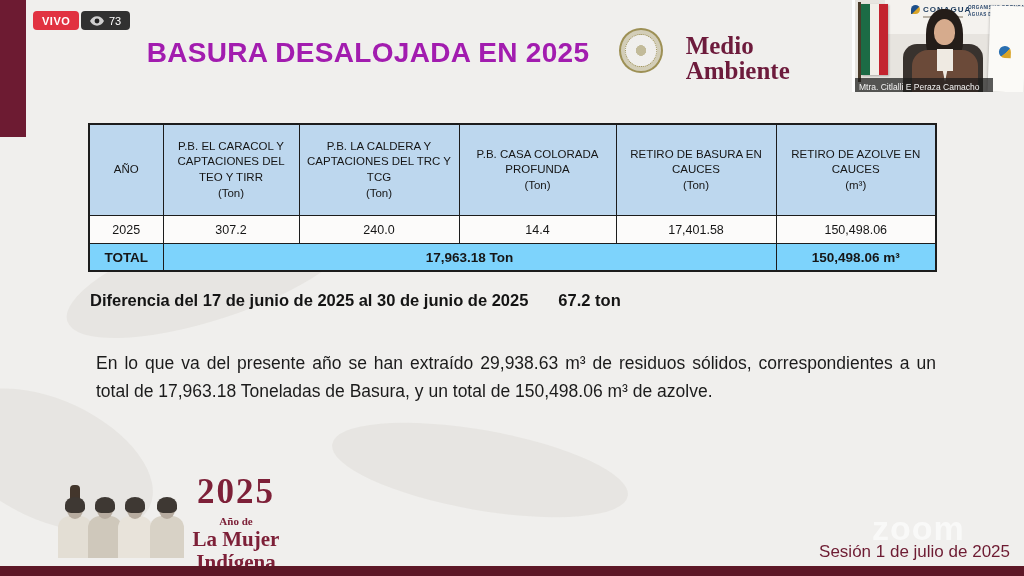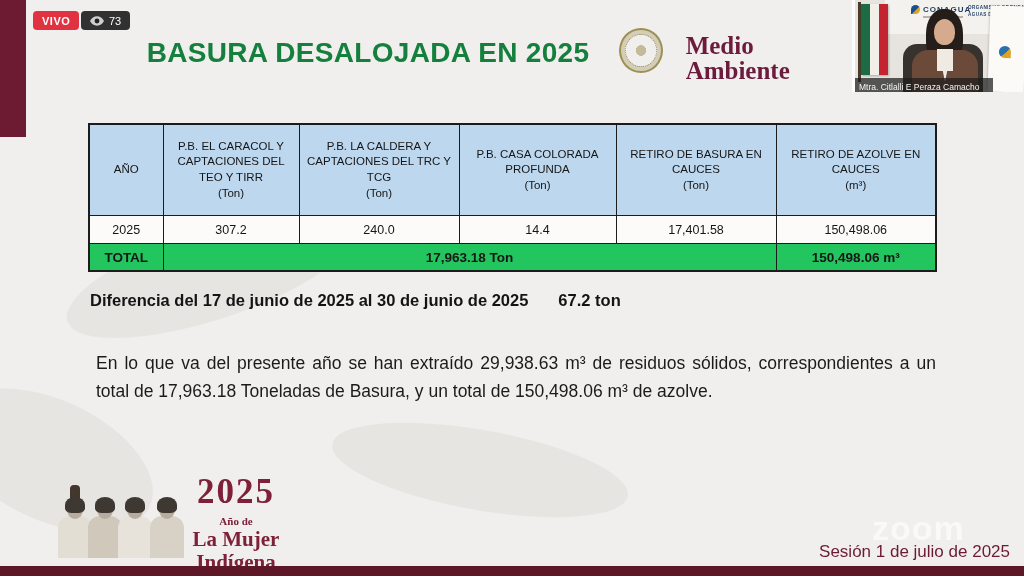--- a/index.html
+++ b/index.html
@@ -5,21 +5,21 @@
   html,body{margin:0;padding:0;}
   body{width:1024px;height:576px;overflow:hidden;background:#d8d6d3;font-family:"Liberation Sans",sans-serif;}
   .stage{position:relative;width:1024px;height:576px;background:#f0efed;overflow:hidden;}
   .flourish{position:absolute;background:rgba(208,203,196,0.28);border-radius:50%;pointer-events:none;}
   
   .left-bar{position:absolute;left:0;top:0;width:26px;height:137px;background:#6d1b32;}
   .badge{position:absolute;top:11px;height:19px;border-radius:4px;display:flex;align-items:center;justify-content:center;color:#fff;font-weight:bold;font-size:11px;padding:0 9px;box-sizing:border-box;}
   .live{left:33px;background:#e13241;letter-spacing:.5px;}
   .viewers{left:81px;background:rgba(33,33,33,.92);font-weight:normal;gap:5px;}
   
-  .title{position:absolute;left:146px;top:37px;width:444px;text-align:center;font-size:28px;font-weight:bold;color:#15803d;letter-spacing:.3px;white-space:nowrap;}
+  .title{position:absolute;left:146px;top:37px;width:444px;text-align:center;font-size:28px;font-weight:bold;color:#a21caf;letter-spacing:.3px;white-space:nowrap;}
   .semarnat{position:absolute;left:619px;top:28px;display:flex;align-items:flex-start;gap:7px;}
   .seal{width:45px;height:45px;border-radius:50%;border:2px solid #9d9055;box-sizing:border-box;position:relative;background:
     radial-gradient(circle at 50% 50%, rgba(157,144,85,.55) 0 18%, rgba(240,238,234,.2) 19% 55%, rgba(157,144,85,.35) 56% 72%, transparent 73%);}
   .seal:after{content:"";position:absolute;inset:4px;border-radius:50%;border:1px dotted #9d9055;}
   .semarnat-text{display:flex;flex-direction:row;margin-top:5px;margin-left:16px;}
   .semarnat-word{font-family:"Liberation Serif",serif;font-weight:bold;font-size:25px;color:#6d1b3c;line-height:1;}
   .semarnat-sub{font-size:6.6px;color:#6d1b3c;font-weight:bold;margin-top:4px;letter-spacing:.2px;}
   
   .webcam{position:absolute;left:852px;top:0;width:172px;height:92px;background:#e7e4df;overflow:hidden;border-left:3px solid #fdfdfd;box-sizing:border-box;}
   .board{position:absolute;left:30px;top:0;width:142px;height:34px;background:#f4f2ee;}
@@ -42,21 +42,21 @@
   .shirt{position:absolute;left:82px;top:49px;width:16px;height:22px;background:#efeae2;}
   .blazer{position:absolute;left:57px;top:50px;width:66px;height:42px;background:#6b4a39;border-radius:16px 16px 0 0;}
   .blazer:after{content:"";position:absolute;left:27px;top:2px;width:12px;height:30px;background:#efeae2;clip-path:polygon(0 0,100% 0,50% 100%);}
   .nametag{position:absolute;left:0;top:78px;width:138px;height:14px;background:rgba(28,28,28,.72);color:#f4f4f4;font-size:8.5px;display:flex;align-items:flex-end;padding-left:4px;box-sizing:border-box;white-space:nowrap;}
   
   .data-table{position:absolute;left:88px;top:123px;border-collapse:collapse;table-layout:fixed;width:847px;}
   .data-table td,.data-table th{border:1px solid #1c1c1c;text-align:center;vertical-align:middle;color:#161616;overflow:hidden;}
   .data-table{border:2px solid #1c1c1c;}
   .data-table th{background:#bdd7ee;font-weight:normal;font-size:11.5px;line-height:1.35;height:86px;white-space:pre-line;padding:2px 4px;}
   .row-data td{height:25px;font-size:12.5px;background:#fcfbfa;}
-  .row-total td{height:24px;font-size:13.5px;font-weight:bold;background:#22c55e;}
+  .row-total td{height:24px;font-size:13.5px;font-weight:bold;background:#7dd3fc;}
   
   .diferencia{position:absolute;left:90px;top:291px;font-size:16.5px;font-weight:bold;color:#141414;}
   .diferencia .val{margin-left:30px;}
   .summary{position:absolute;left:96px;top:349px;width:840px;font-size:17.5px;color:#1b1b1b;line-height:1.6;text-align:justify;}
   .summary b{font-weight:normal;}
   
   .women{position:absolute;left:58px;top:468px;width:130px;height:94px;}
   .fig{position:absolute;bottom:4px;}
   .fig .hd{width:16px;height:18px;border-radius:50%;background:#b7aca0;margin:0 auto;position:relative;}
   .fig .hr{position:absolute;left:-2px;top:-4px;width:20px;height:16px;border-radius:50% 50% 30% 30%;background:#3e3833;}

